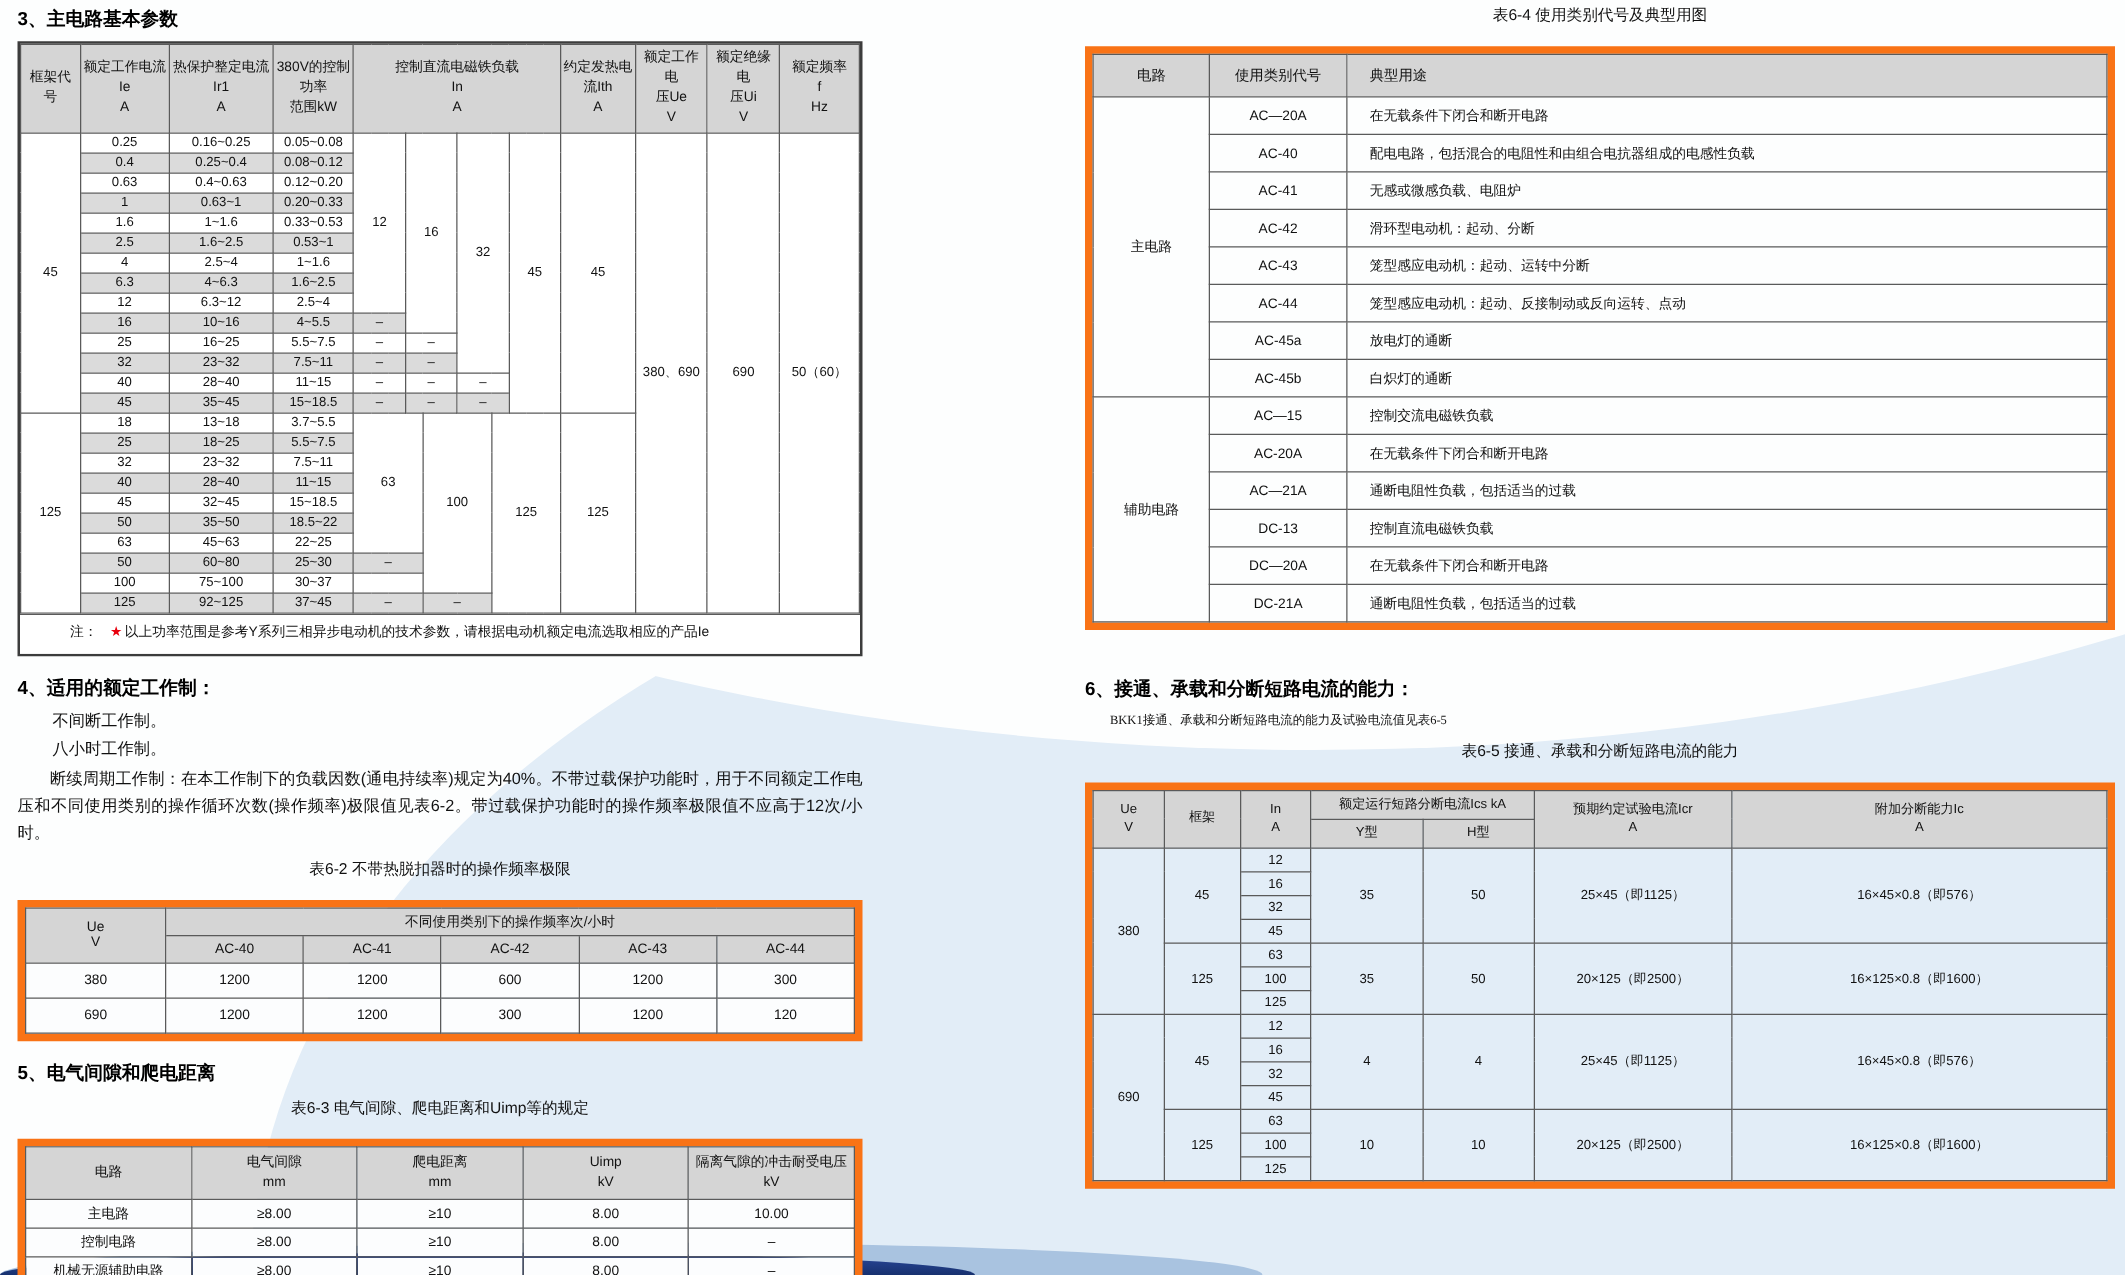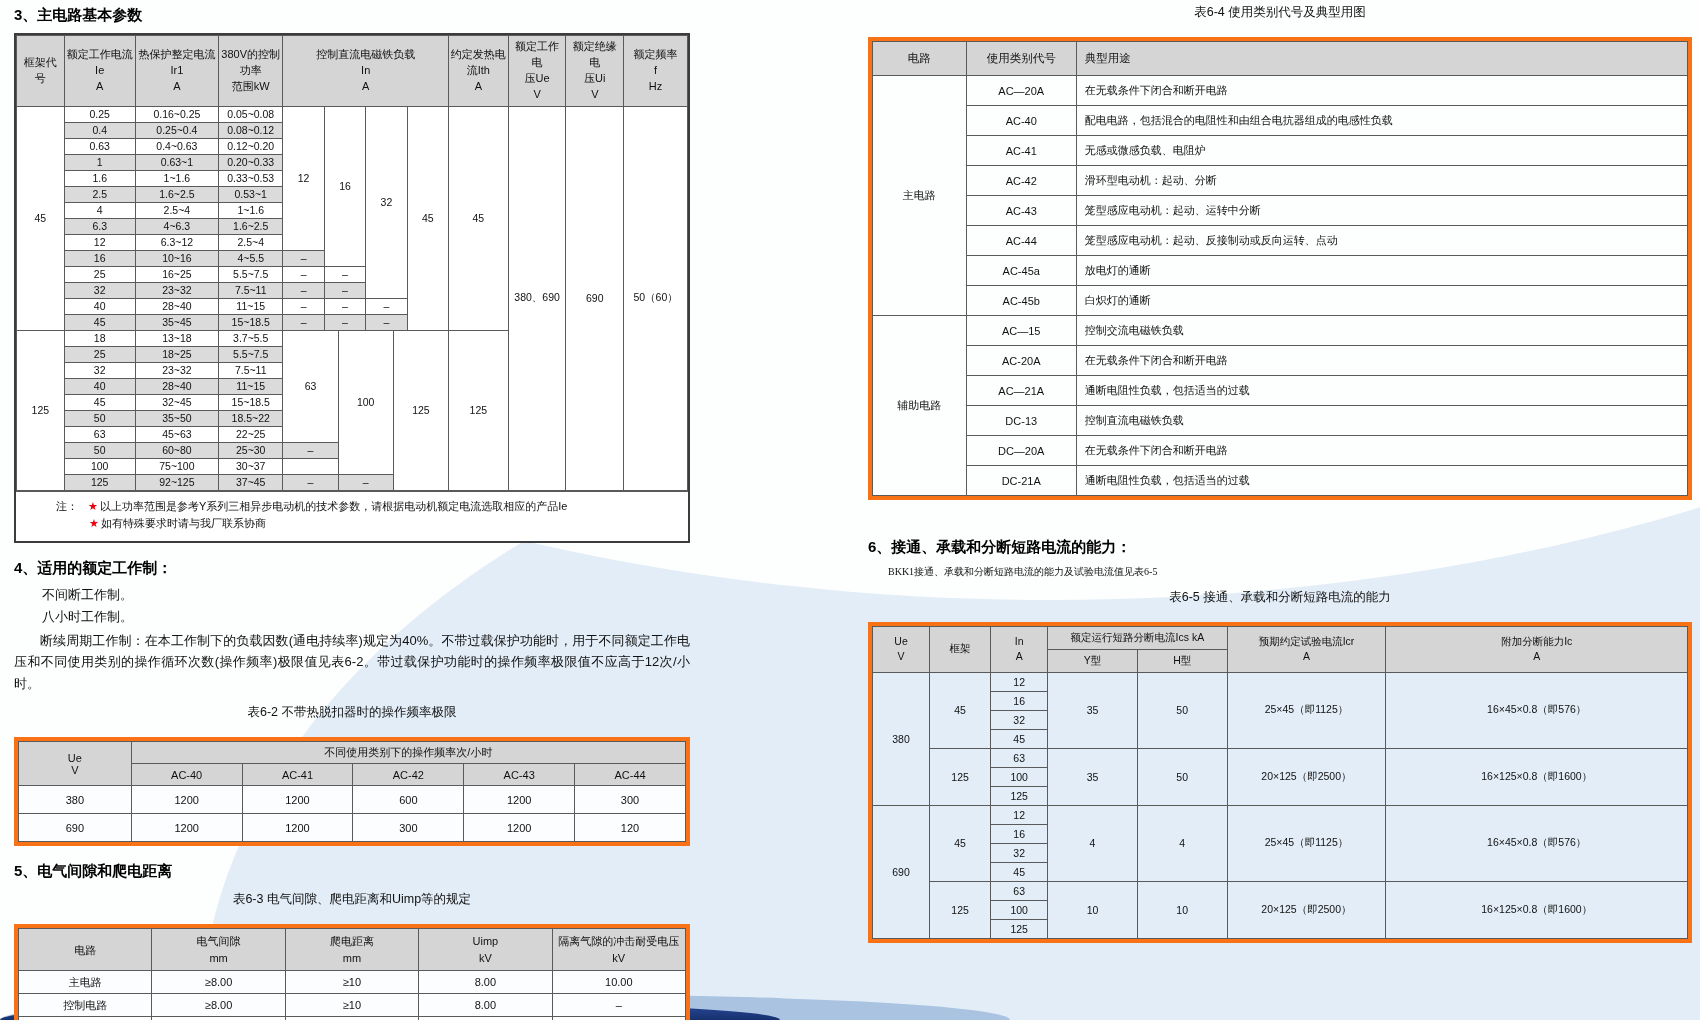--- a/index.html
+++ b/index.html
@@ -21,22 +21,22 @@
   h2{font-size:15px;font-weight:bold;margin:0 0 8px 0;color:#000;}
   h2.sp{margin-top:16px;}
   p.ind{margin:4px 0 4px 28px;font-size:13px;}
   p.para{margin:4px 0;font-size:13px;line-height:1.65;text-indent:2em;text-align:justify;}
   .tbl-title{text-align:center;font-size:12.5px;margin:10px 0 6px 0;}
   
   table.grid{border-collapse:collapse;width:100%;table-layout:fixed;}
   table.grid th,table.grid td{border:1px solid #5a5a5a;text-align:center;vertical-align:middle;white-space:pre-line;overflow:hidden;}
   table.grid th{background:#d5d5d5;font-weight:normal;}
   table.grid td.sh{background:#dbdbdb;}
-  table.grid .L{text-align:left;padding-left:8px;}
-  .outer{border:4px solid #f97316;margin-top:16px;}
+  table.grid .L{text-align:left;padding-left:18px;}
+  .outer{border:6px solid #f97316;margin-top:16px;}
   .tbl-box{border:2px solid #3c3c3c;background:#fff;}
   
   .t-main th{height:14px;font-size:11px;line-height:1.45;padding:3px 1px;}
   .t-main td{height:15px;font-size:10.5px;padding:0 1px;background:#fff;}
   .t-main td.sh{background:#dbdbdb;}
   .note{border-top:1px solid #5a5a5a;padding:6px 8px 8px 40px;font-size:11px;line-height:1.6;background:#fff;}
   .note .lbl{margin-right:10px;}
   .note .star{color:#e8000d;margin-right:2px;}
   .note .l2{margin-left:33px;}
   
@@ -269,21 +269,20 @@
                 <td class="sh">92~125</td>
                 <td class="sh">37~45</td>
                 <td colspan="4" class="sh">–</td>
                 <td colspan="4" class="sh">–</td>
               </tr>
             </tbody>
           </table>
         </div>
       <div class="note">
         <div><span class="lbl">注：</span><span class="star">★</span><span>以上功率范围是参考Y系列三相异步电动机的技术参数，请根据电动机额定电流选取相应的产品Ie</span></div>
-        <div class="l2"><span class="star">★</span><span>如有特殊要求时请与我厂联系协商</span></div>
       </div>
     </div>
 
     <h2 class="sp">4、适用的额定工作制：</h2>
     <p class="ind">不间断工作制。</p>
     <p class="ind">八小时工作制。</p>
     <p class="para">断续周期工作制：在本工作制下的负载因数(通电持续率)规定为40%。不带过载保护功能时，用于不同额定工作电压和不同使用类别的操作循环次数(操作频率)极限值见表6-2。带过载保护功能时的操作频率极限值不应高于12次/小时。</p>
 
     <div class="tbl-title">表6-2 不带热脱扣器时的操作频率极限</div>
     <div class="t62 outer">

